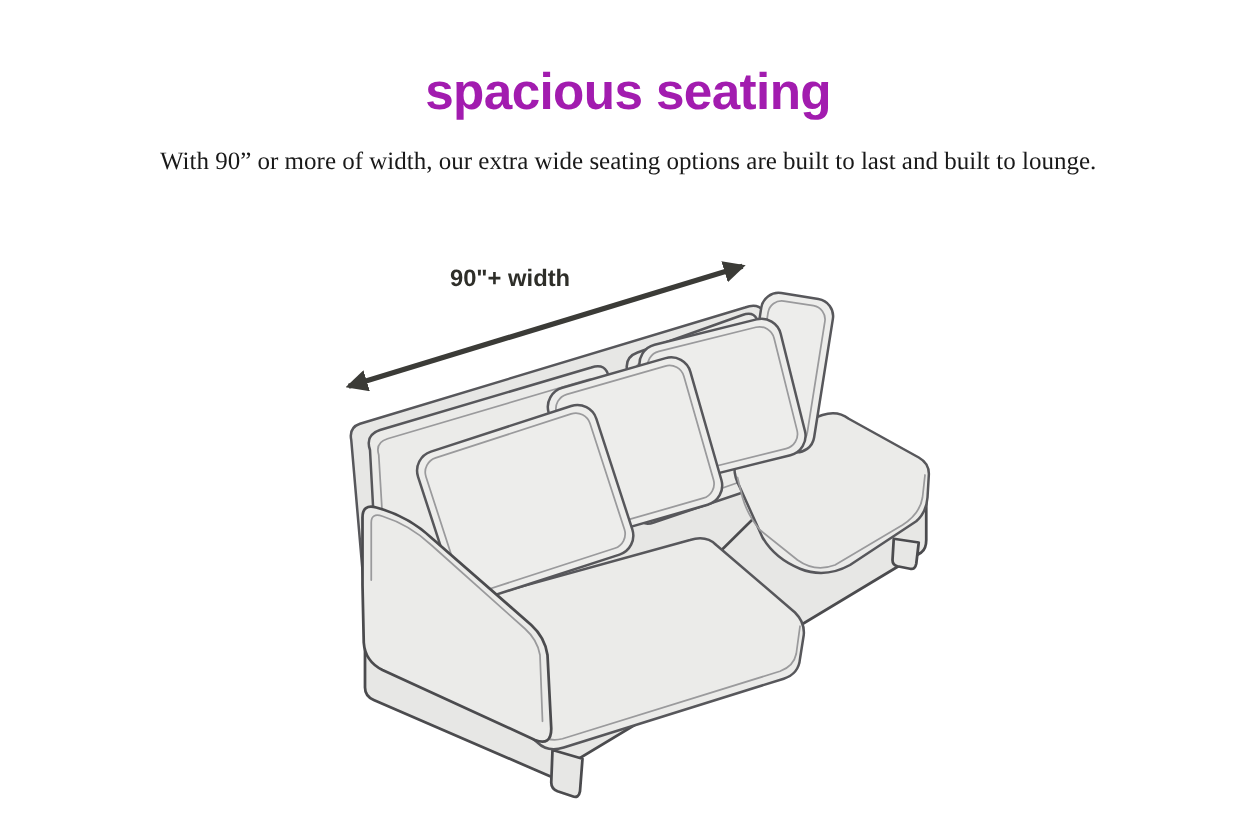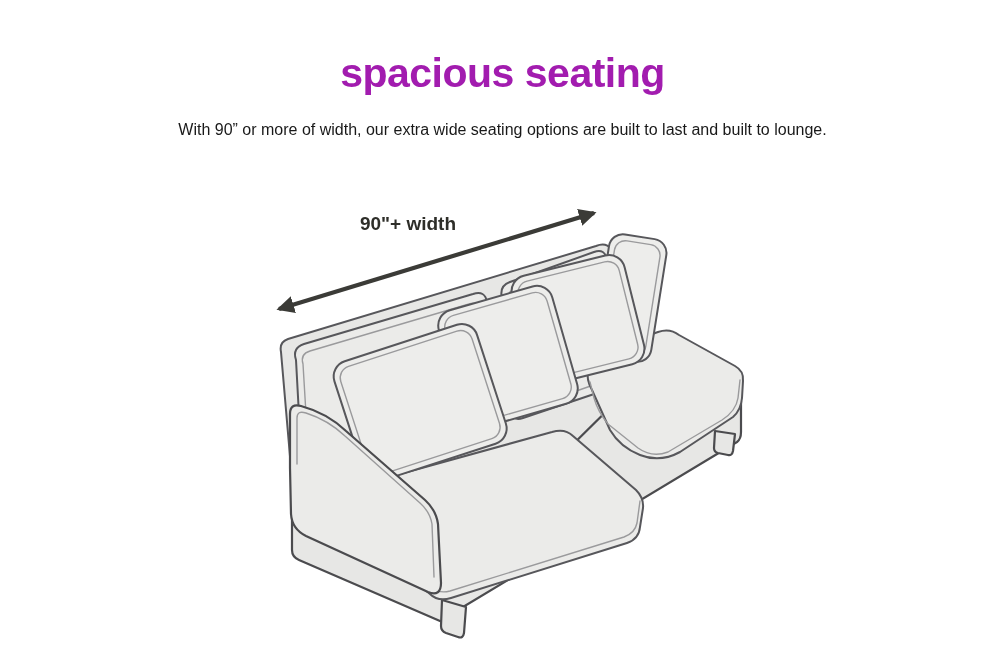--- a/index.html
+++ b/index.html
@@ -12,22 +12,23 @@
   }
   .title{
     position:absolute;top:50px;left:0;right:0;
     text-align:center;
     font-size:41px;font-weight:700;letter-spacing:-0.5px;
     color:#a21caf;
   }
   .subtitle{
     position:absolute;top:117px;left:0;right:0;
     text-align:center;
-    font-size:16px;line-height:25.5px;
+    font-size:20px;line-height:25.5px;
     color:#191919;
+    font-family:Liberation Serif, serif;
   }
   .dim-label{
     position:absolute;top:213px;left:288px;width:240px;
     text-align:center;
     font-size:19px;font-weight:700;
     color:#2e2e29;
   }
   .art{position:absolute;left:0;top:0;width:1005px;height:671px;}
   .art path, .art rect, .art line{vector-effect:none;}
   .fillA{fill:#ebebe9;}

